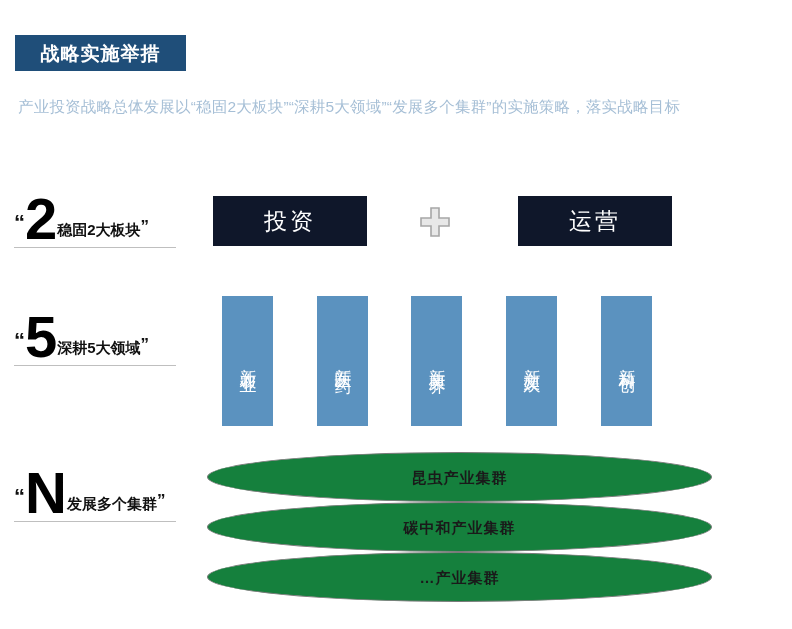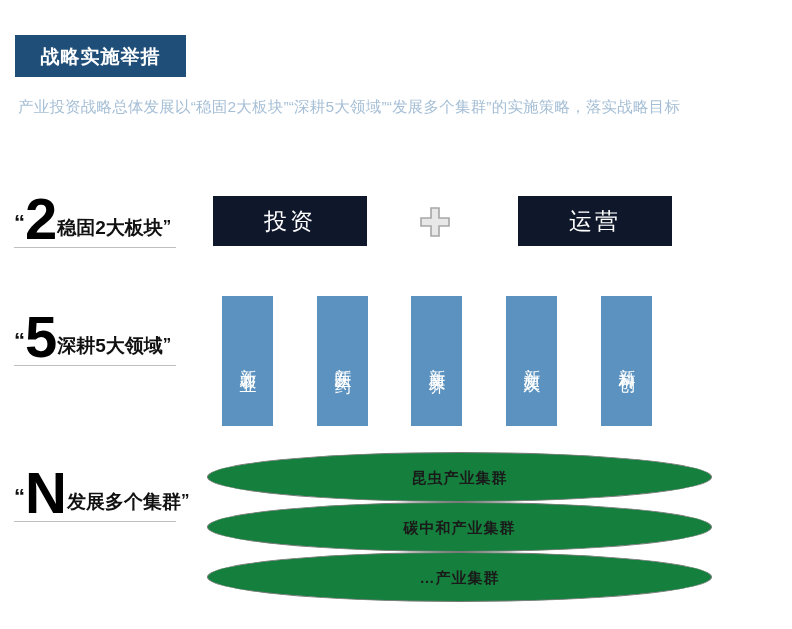--- a/index.html
+++ b/index.html
@@ -15,21 +15,21 @@
     font-family: "Liberation Sans", "DejaVu Sans", sans-serif;
     -webkit-font-smoothing: antialiased;
   }
 
   
   #title-badge {
     position: absolute;
     left: 15px;
     top: 35px;
     width: 171px;
-    height: 42px;
+    height: 36px;
     background: #1F4E79;
     display: flex;
     align-items: center;
     justify-content: center;
   }
   #title-badge .txt {
     color: #ffffff;
     font-size: 19px;
     font-weight: bold;
     letter-spacing: 1px;
@@ -78,21 +78,21 @@
   }
   .num-label .big {
     font-size: 58px;
     font-weight: bold;
     line-height: 0.86;
     letter-spacing: -2px;
     color: #000;
     font-family: "Liberation Sans", "DejaVu Sans", sans-serif;
   }
   .num-label .small {
-    font-size: 19px;
+    font-size: 15px;
     font-weight: bold;
     line-height: 1;
     margin-bottom: 7px;
     margin-left: 2px;
     color: #111;
     white-space: nowrap;
   }
   .num-label .q-close {
     font-size: 17px;
     font-weight: bold;

